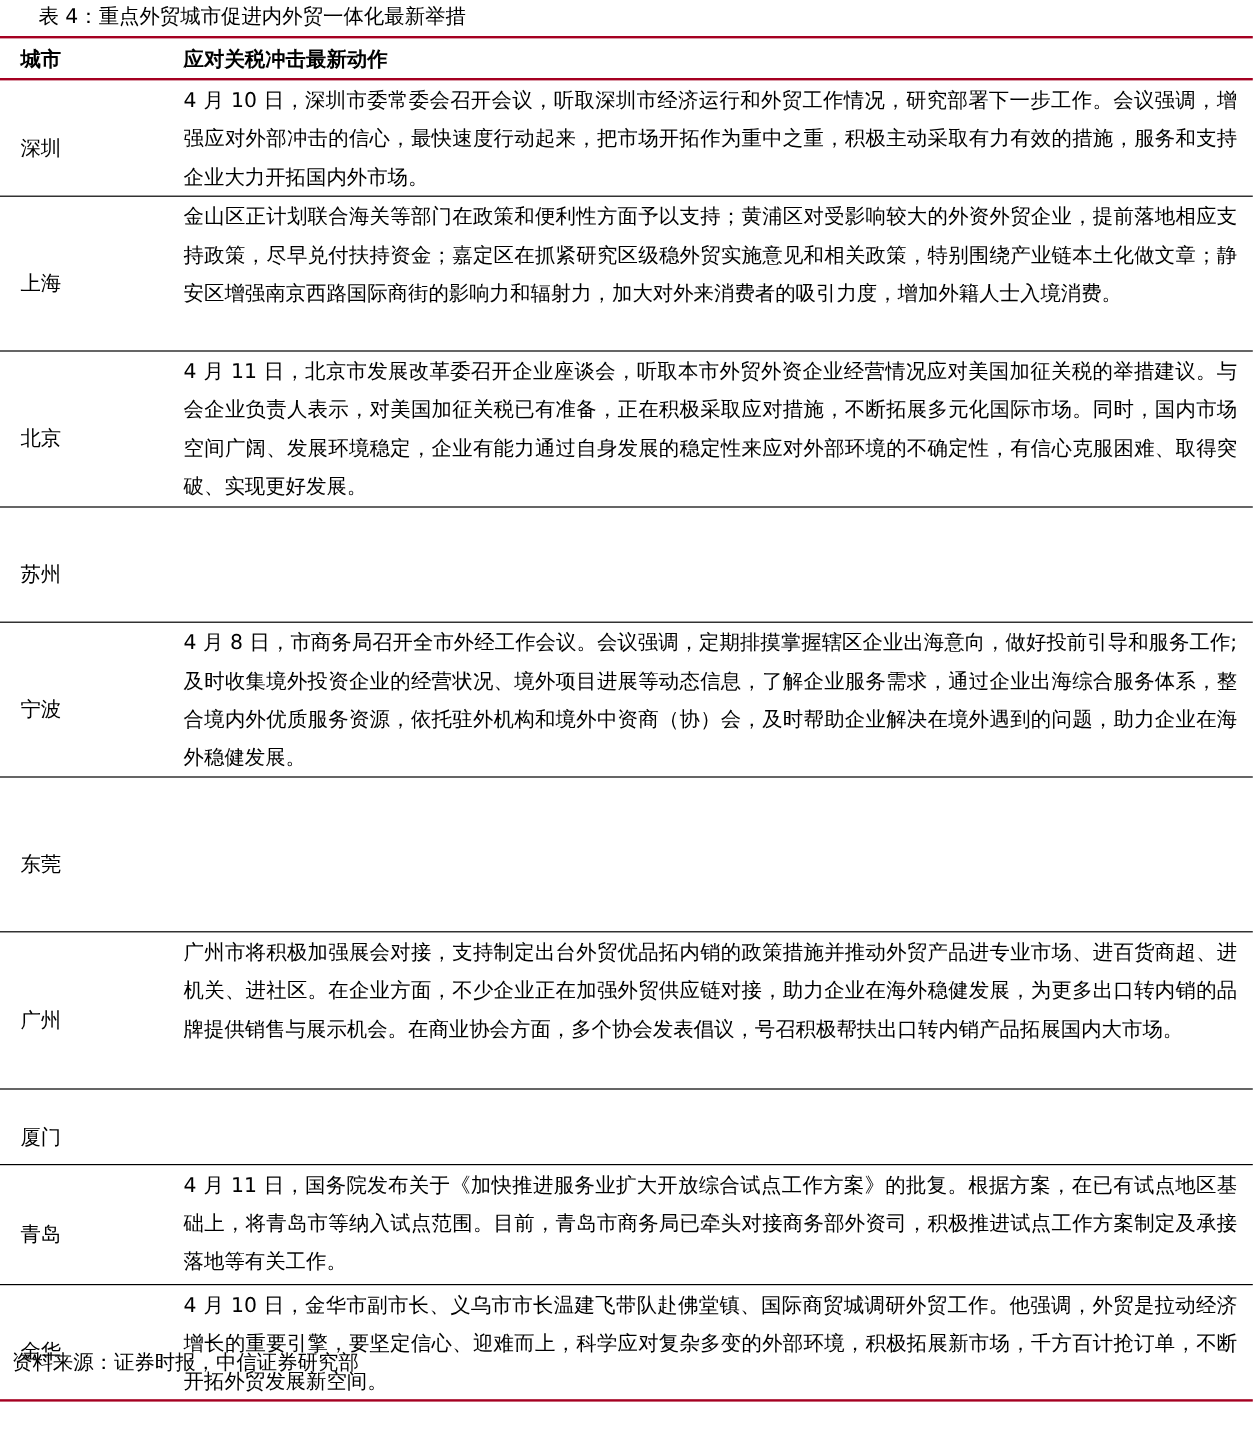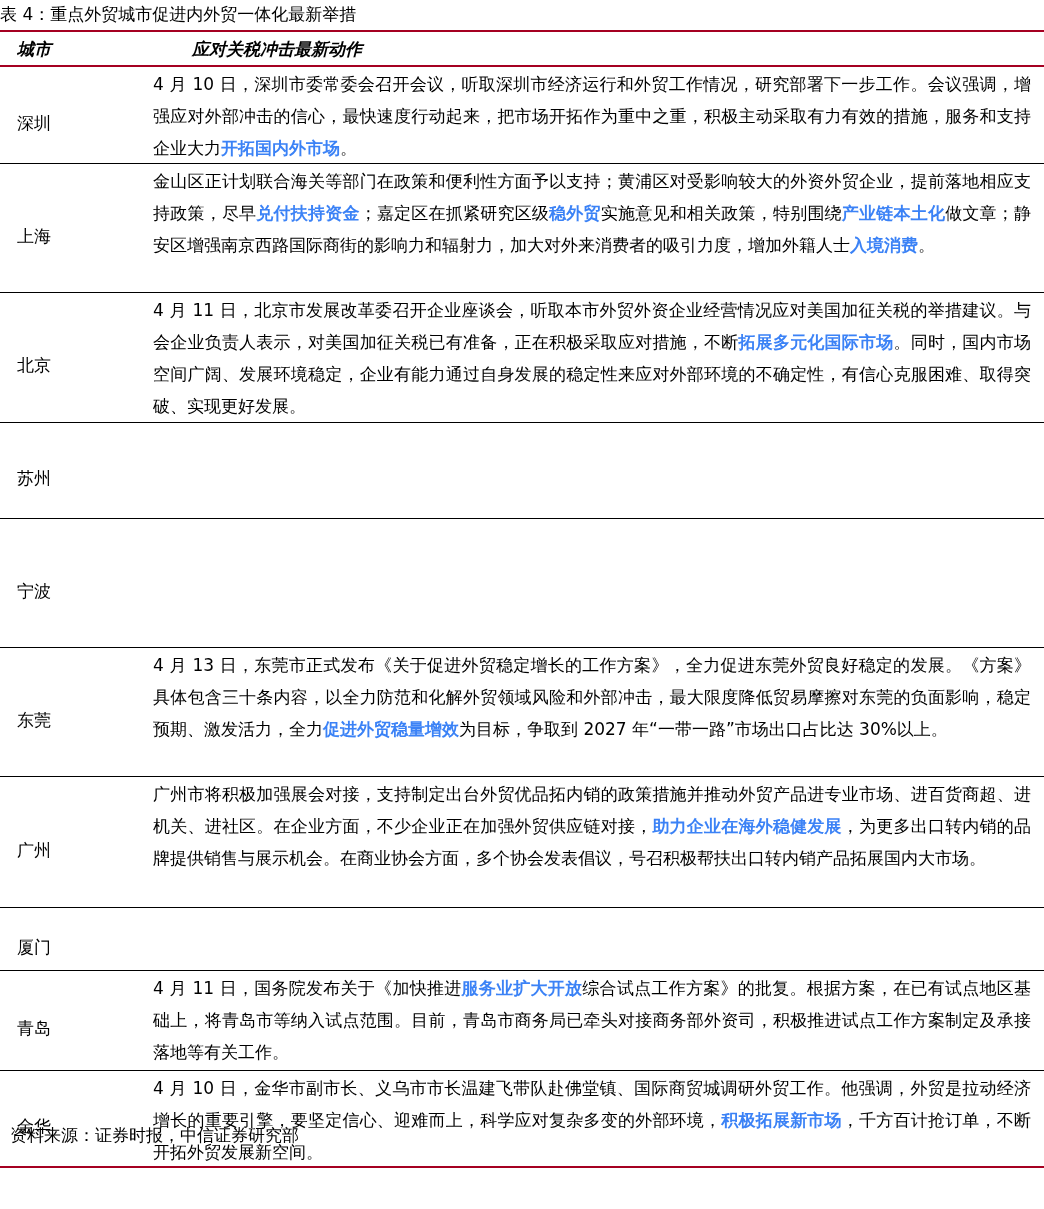--- a/index.html
+++ b/index.html
@@ -1,26 +1,26 @@
 <!DOCTYPE html>
 <html><head>
 <meta charset="utf-8">
 <style>
   html, body { margin:0; padding:0; background:#ffffff; }
   body { width:1044px; height:1209px; position:relative; font-family:"DejaVu Sans", "Liberation Sans", sans-serif; color:#000; overflow:hidden; }
-  .caption { position:absolute; left:0; top:3px; font-size:17px; line-height:22px; white-space:nowrap; }
+  .caption { position:absolute; left:0; top:3px; font-size:17px; line-height:22px; white-space:nowrap;padding-left:32px; }
   .table { position:absolute; left:0; top:30px; width:1044px; }
-  .hdr { height:33px; border-top:2px solid #a50021; border-bottom:2px solid #a50021; position:relative; font-weight:bold; font-size:17px;font-style:italic; }
+  .hdr { height:33px; border-top:2px solid #a50021; border-bottom:2px solid #a50021; position:relative; font-weight:bold; font-size:17px; }
   .hdr .c1 { position:absolute; left:17px; top:6px; }
-  .hdr .c2 { position:absolute; left:153px; top:6px;margin-left:39px; }
+  .hdr .c2 { position:absolute; left:153px; top:6px; }
   .row { position:relative; border-bottom:1.5px solid #000; box-sizing:border-box; }
   .row.last { border-bottom:2px solid #a50021; }
   .city { position:absolute; left:17px; top:16px; bottom:0; display:flex; align-items:center; font-size:17px; }
   .desc { margin-left:153px; width:878px; font-size:17px; line-height:32px; padding:1px 0 1px 0; text-align:justify; }
-  .desc .hl { color:#3b82f6; font-weight:bold; }
+  .desc .hl { color:#000000; font-weight:normal; }
   .source { position:absolute; left:10px; top:1124px; font-size:17px; white-space:nowrap; }
 </style>
 </head>
 <body>
 
 <div class="caption">表 4：重点外贸城市促进内外贸一体化最新举措</div>
 
 <div class="table">
   <div class="hdr">
     <span class="c1">城市</span>
@@ -37,24 +37,24 @@
       </div>
       <div class="row" style="height: 130px;">
         <div class="city">北京</div>
         <div class="desc"><span>4 月 11 日，北京市发展改革委召开企业座谈会，听取本市外贸外资企业经营情况应对美国加征关税的举措建议。与会企业负责人表示，对美国加征关税已有准备，正在积极采取应对措施，不断</span><span class="hl">拓展多元化国际市场</span><span>。同时，国内市场空间广阔、发展环境稳定，企业有能力通过自身发展的稳定性来应对外部环境的不确定性，有信心克服困难、取得突破、实现更好发展。</span></div>
       </div>
       <div class="row" style="height: 96px;">
         <div class="city">苏州</div>
       </div>
       <div class="row" style="height: 129px;">
         <div class="city">宁波</div>
+        <div class="desc"><span>4 月 8 日，市商务局召开全市外经工作会议。会议强调，定期排摸掌握辖区企业出海意向，做好投前引导和服务工作;及时收集境外投资企业的经营状况、境外项目进展等动态信息，了解企业服务需求，通过企业出海综合服务体系，整合境内外优质服务资源，依托驻外机构和境外中资商（协）会，及时帮助企业解决在境外遇到的问题，</span><span class="hl">助力企业在海外稳健发展</span><span>。</span></div>
       </div>
       <div class="row" style="height: 129px;">
         <div class="city">东莞</div>
-        <div class="desc"><span>4 月 13 日，东莞市正式发布《关于促进外贸稳定增长的工作方案》，全力促进东莞外贸良好稳定的发展。《方案》具体包含三十条内容，以全力防范和化解外贸领域风险和外部冲击，最大限度降低贸易摩擦对东莞的负面影响，稳定预期、激发活力，全力</span><span class="hl">促进外贸稳量增效</span><span>为目标，争取到 2027 年“一带一路”市场出口占比达 30%以上。</span></div>
       </div>
       <div class="row" style="height: 131px;">
         <div class="city">广州</div>
         <div class="desc"><span>广州市将积极加强展会对接，支持制定出台外贸优品拓内销的政策措施并推动外贸产品进专业市场、进百货商超、进机关、进社区。在企业方面，不少企业正在加强外贸供应链对接，</span><span class="hl">助力企业在海外稳健发展</span><span>，为更多出口转内销的品牌提供销售与展示机会。在商业协会方面，多个协会发表倡议，号召积极帮扶出口转内销产品拓展国内大市场。</span></div>
       </div>
       <div class="row" style="height: 63px;">
         <div class="city">厦门</div>
       </div>
       <div class="row" style="height: 100px;">
         <div class="city">青岛</div>

